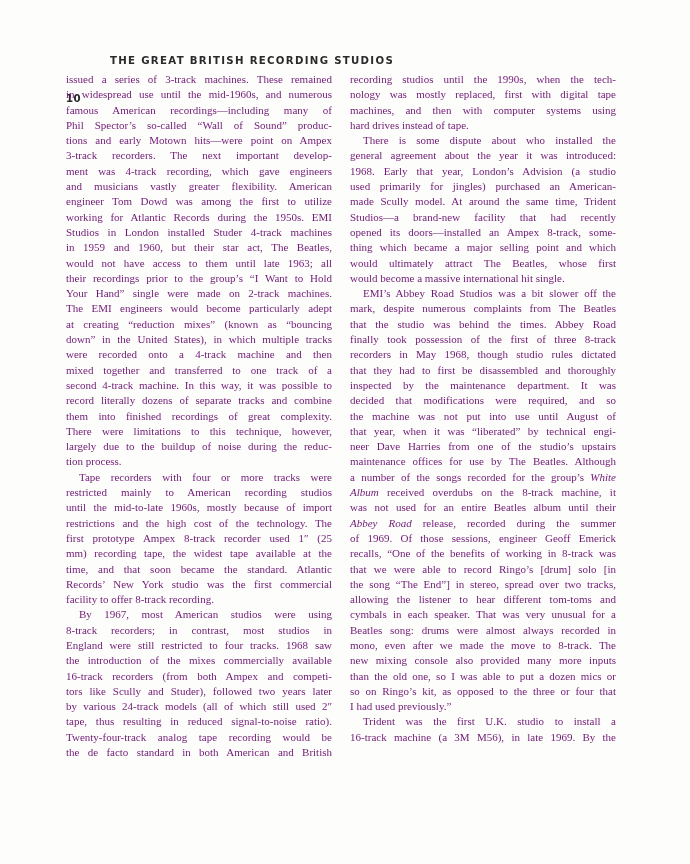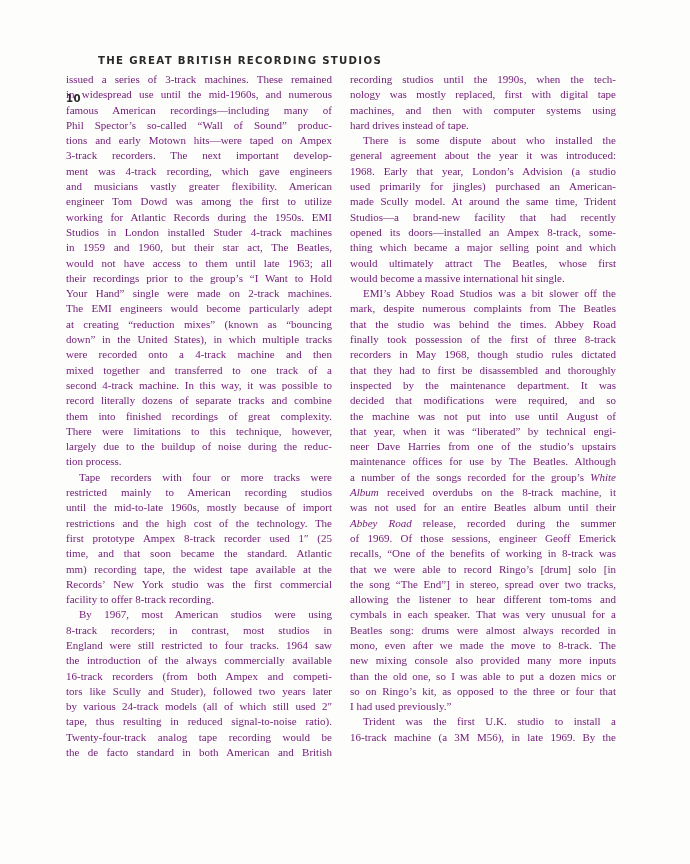--- a/index.html
+++ b/index.html
@@ -1,21 +1,21 @@
 <!DOCTYPE html>
 <html><head>
 <meta charset="utf-8">
 <style>
   html, body { margin: 0; padding: 0; background: #ffffff; }
   body { width: 690px; height: 864px; position: relative; overflow: hidden; }
   .page { position: absolute; left: 0; top: 0; width: 690px; height: 864px; background: #fdfdfc; }
   .running-head { position: absolute; top: 55px; left: 66px; width: 552px; height: 16px;
     font-family: "DejaVu Sans", sans-serif; font-weight: bold; font-size: 10.2px; letter-spacing: 1.3px; color: #2a2a2a; }
   .running-head .folio { position: absolute; left: 0; top: 2px; font-weight: bold; letter-spacing: 0.3px; margin-top: 36px; }
-  .running-head .title { position: absolute; left: 32px; top: 0; white-space: nowrap; }
+  .running-head .title { position: absolute; left: 44px; top: 0; white-space: nowrap; }
   .col { position: absolute; top: 72px; width: 266px;
     font-family: "Liberation Serif", "DejaVu Serif", serif; font-size: 11px; color: #701a75; }
   .col.left { left: 66px; }
   .col.right { left: 350px; }
   .line { height: 15.3px; line-height: 15.3px; white-space: nowrap; text-align: justify; text-align-last: justify; overflow: visible; }
   .line.last { text-align-last: left; }
   .line.indent { text-indent: 13px; }
   .line em { font-style: italic; }
 </style>
 </head>
@@ -24,21 +24,21 @@
 <div class="page">
   <div class="running-head">
     <span class="folio">10</span>
     <span class="title">THE GREAT BRITISH RECORDING STUDIOS</span>
   </div>
   <div class="col left" id="col-left">
       <div class="line">issued a series of 3-track machines. These remained</div>
       <div class="line">in widespread use until the mid-1960s, and numerous</div>
       <div class="line">famous American recordings—including many of</div>
       <div class="line">Phil Spector’s so-called “Wall of Sound” produc-</div>
-      <div class="line">tions and early Motown hits—were taped on Ampex</div>
+      <div class="line">tions and early Motown hits—were point on Ampex</div>
       <div class="line">3-track recorders. The next important develop-</div>
       <div class="line">ment was 4-track recording, which gave engineers</div>
       <div class="line">and musicians vastly greater flexibility. American</div>
       <div class="line">engineer Tom Dowd was among the first to utilize</div>
       <div class="line">working for Atlantic Records during the 1950s. EMI</div>
       <div class="line">Studios in London installed Studer 4-track machines</div>
       <div class="line">in 1959 and 1960, but their star act, The Beatles,</div>
       <div class="line">would not have access to them until late 1963; all</div>
       <div class="line">their recordings prior to the group’s “I Want to Hold</div>
       <div class="line">Your Hand” single were made on 2-track machines.</div>
@@ -51,28 +51,28 @@
       <div class="line">record literally dozens of separate tracks and combine</div>
       <div class="line">them into finished recordings of great complexity.</div>
       <div class="line">There were limitations to this technique, however,</div>
       <div class="line">largely due to the buildup of noise during the reduc-</div>
       <div class="line last">tion process.</div>
       <div class="line indent">Tape recorders with four or more tracks were</div>
       <div class="line">restricted mainly to American recording studios</div>
       <div class="line">until the mid-to-late 1960s, mostly because of import</div>
       <div class="line">restrictions and the high cost of the technology. The</div>
       <div class="line">first prototype Ampex 8-track recorder used 1″ (25</div>
+      <div class="line">mm) recording tape, the widest tape available at the</div>
       <div class="line">time, and that soon became the standard. Atlantic</div>
-      <div class="line">mm) recording tape, the widest tape available at the</div>
       <div class="line">Records’ New York studio was the first commercial</div>
       <div class="line last">facility to offer 8-track recording.</div>
       <div class="line indent">By 1967, most American studios were using</div>
       <div class="line">8-track recorders; in contrast, most studios in</div>
-      <div class="line">England were still restricted to four tracks. 1964 saw</div>
-      <div class="line">the introduction of the always commercially available</div>
+      <div class="line">England were still restricted to four tracks. 1968 saw</div>
+      <div class="line">the introduction of the mixes commercially available</div>
       <div class="line">16-track recorders (from both Ampex and competi-</div>
       <div class="line">tors like Scully and Studer), followed two years later</div>
       <div class="line">by various 24-track models (all of which still used 2″</div>
       <div class="line">tape, thus resulting in reduced signal-to-noise ratio).</div>
       <div class="line">Twenty-four-track analog tape recording would be</div>
       <div class="line">the de facto standard in both American and British</div>
     </div>
   <div class="col right" id="col-right">
       <div class="line">recording studios until the 1990s, when the tech-</div>
       <div class="line">nology was mostly replaced, first with digital tape</div>

